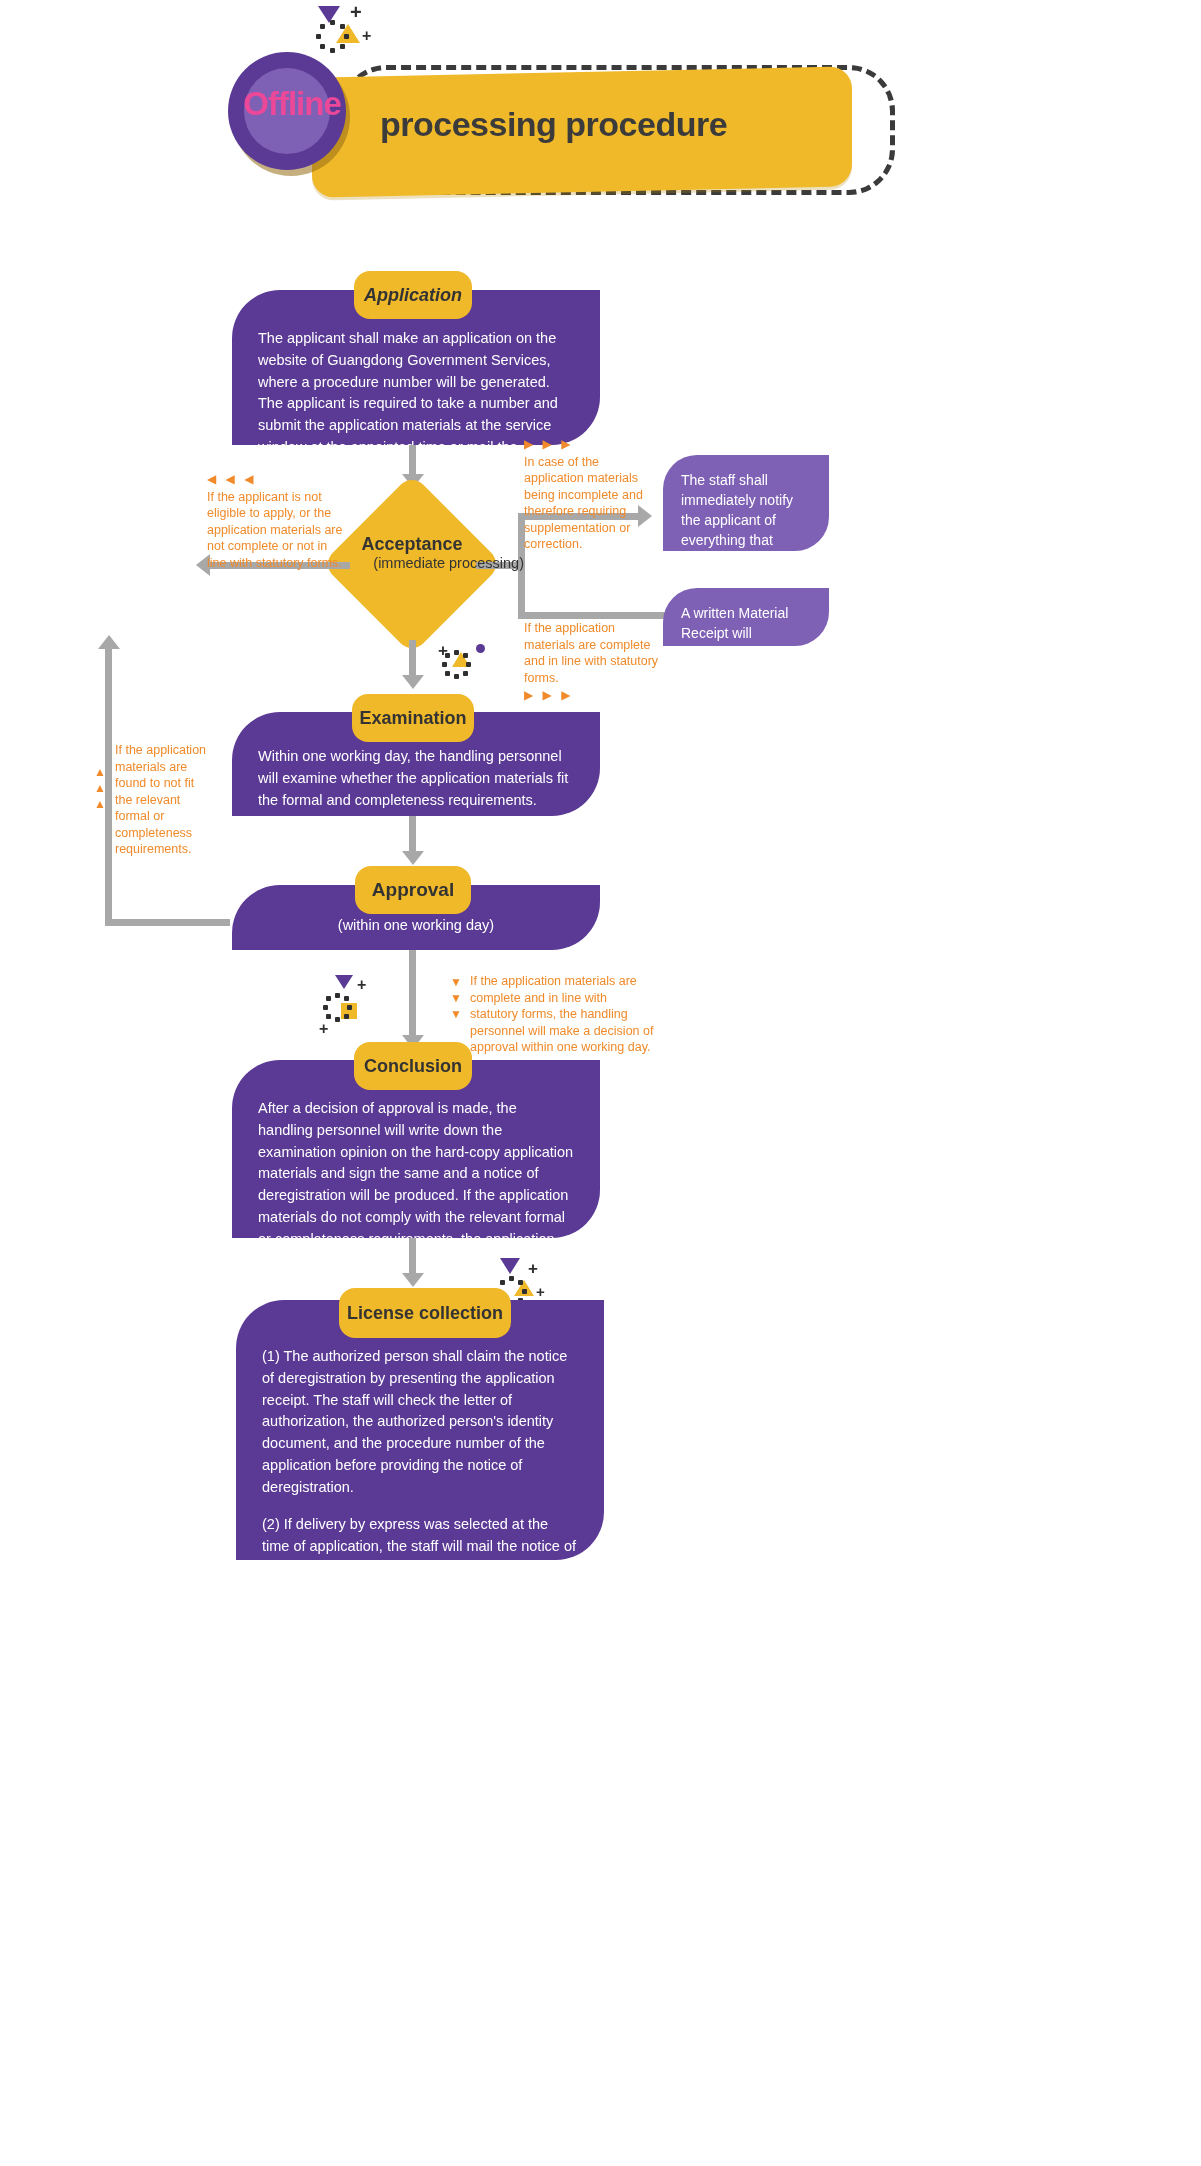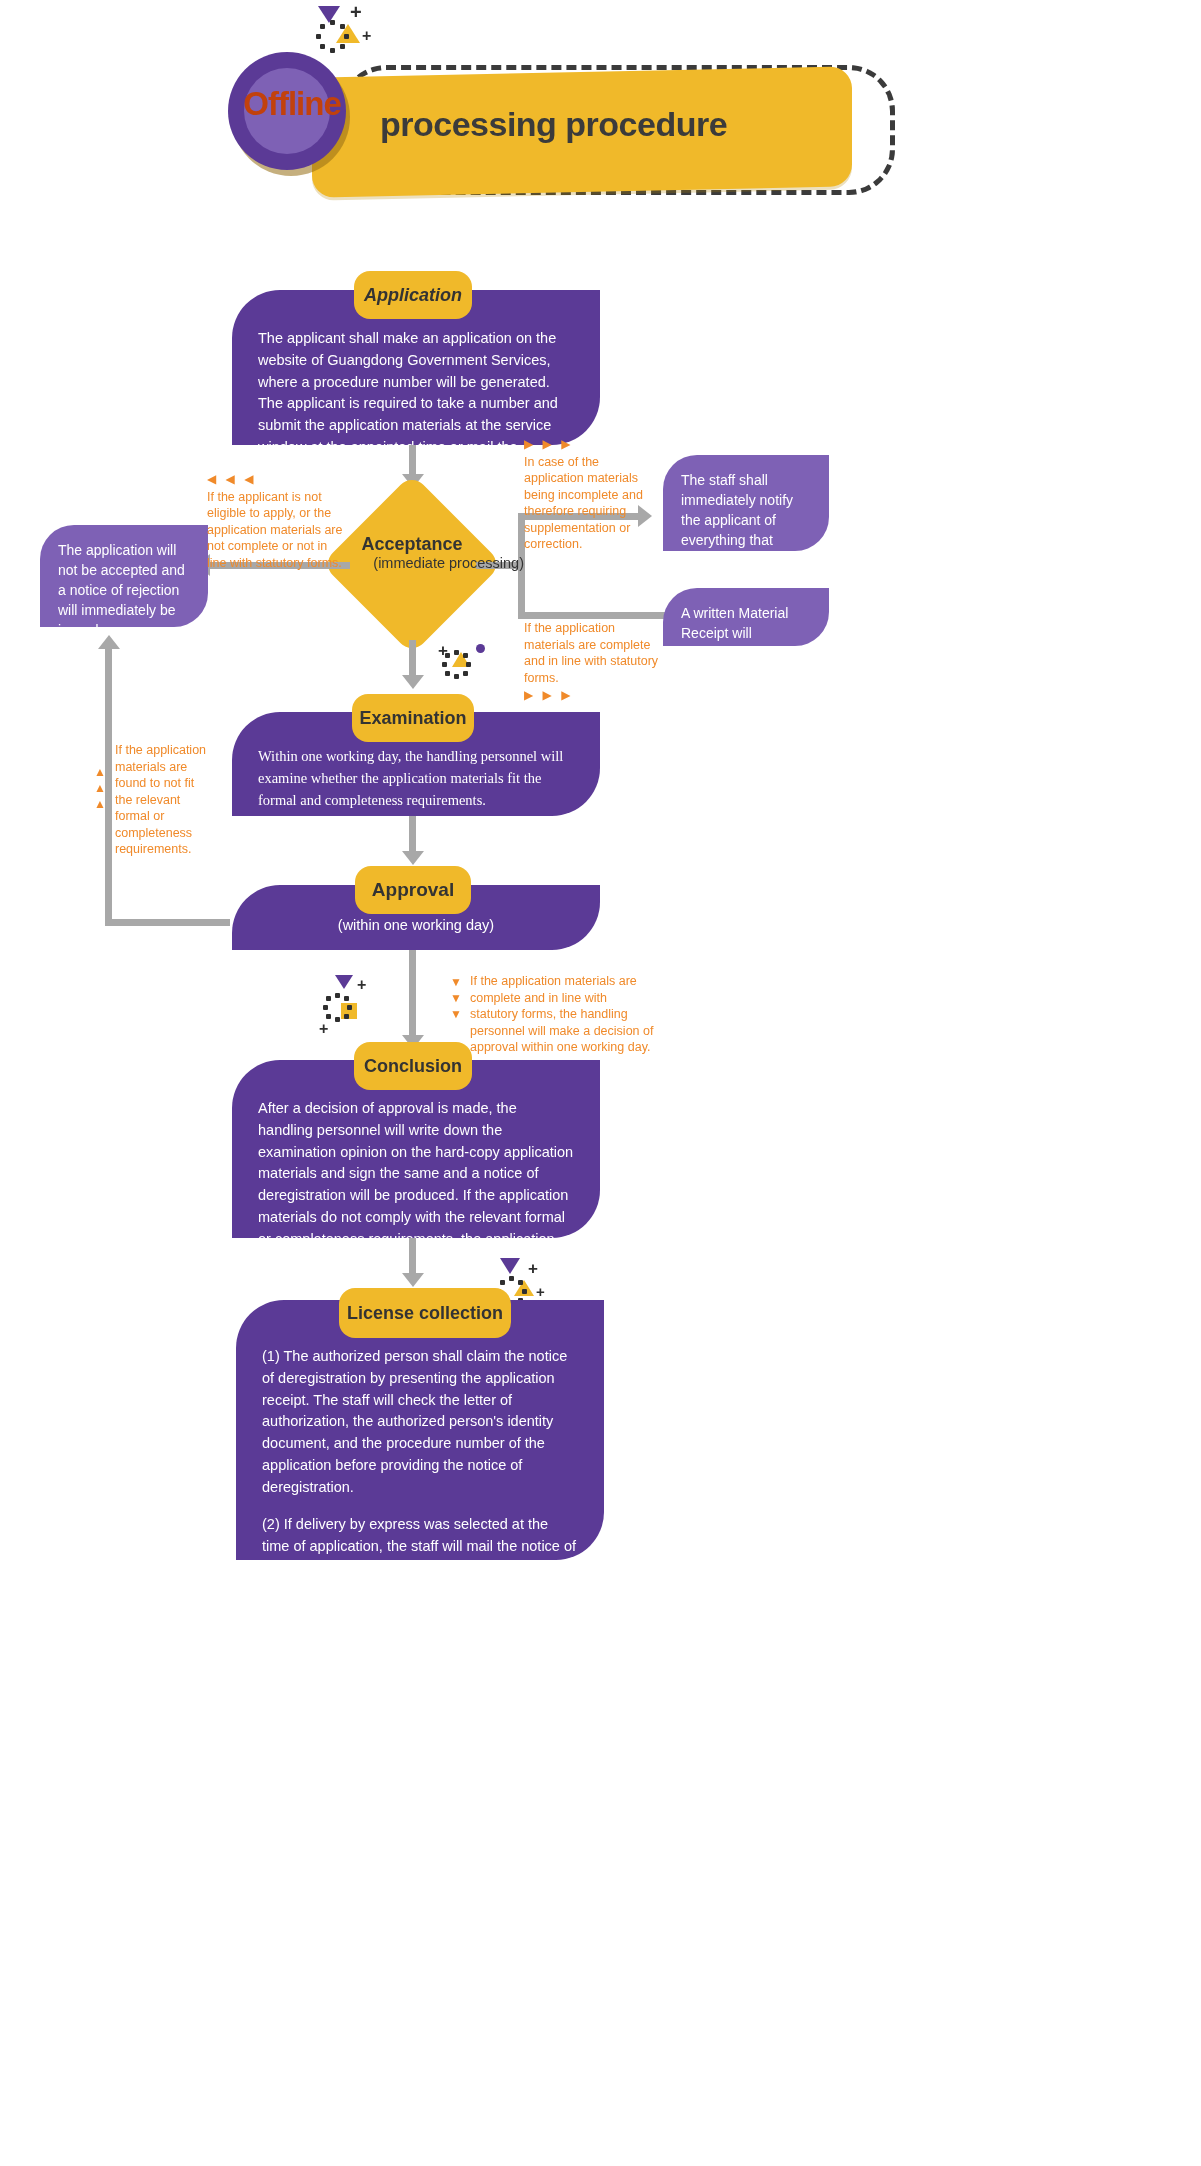--- a/index.html
+++ b/index.html
@@ -35,21 +35,21 @@
     position: absolute; left: -22px; top: 22px; width: 118px; height: 118px;
     background: #5b3a96; border-radius: 50%;
     box-shadow: 4px 6px 0 rgba(150,110,20,.55);
   }
   .hdr-circle-inner {
     position: absolute; left: -6px; top: 38px; width: 86px; height: 86px;
     background: #7e61b5; border-radius: 50%;
   }
   .hdr-offline {
     position: absolute; left: -18px; top: 55px; width: 120px; text-align: center;
-    font-size: 33px; font-weight: bold; color: #c2410c; letter-spacing: -1px;
+    font-size: 33px; font-weight: bold; color: #ec4899; letter-spacing: -1px;
   }
 
   
   .deco { position: absolute; width: 70px; height: 60px; }
   .deco .tri-purple {
     position: absolute; width: 0; height: 0;
     border-left: 11px solid transparent; border-right: 11px solid transparent;
     border-top: 17px solid #5b3a96;
   }
   .deco .tri-yellow {
@@ -203,23 +203,20 @@
 
   <div class="diamond" style="left:348px; top:500px; width:128px; height:128px;"></div>
   <div class="diamond-text" style="left:300px; top:534px; width:224px;">
     <div class="dt-main">Acceptance</div>
     <div class="dt-sub">(immediate processing)</div>
   </div>
 
   <div class="hline" style="left:210px; top:562px; width:140px;"></div>
   <div class="arrow-left" style="left:196px; top:554px;"></div>
 
-  <div class="side-card-left" style="left:40px; top:525px; width:168px; height:102px;">
-    <span>The application will not be accepted and a notice of rejection will immediately be issued.</span>
-  </div>
 
   <div class="note" style="left:207px; top:472px; width:140px;">
     <span class="note-marks">◀ ◀ ◀</span>
     <span>If the applicant is not eligible to apply, or the application materials are not complete or not in line with statutory forms.</span>
   </div>
 
   <div class="hline" style="left:476px; top:562px; width:45px;"></div>
   <div class="vline" style="left:518px; top:513px; height:106px;"></div>
 
   <div class="hline" style="left:518px; top:513px; width:122px;"></div>
@@ -259,21 +256,21 @@
         <i style="left:3px; top:21px;"></i>
       <i style="left:0; top:12px;"></i>
         <i style="left:3px; top:3px;"></i>
     </div>
   </div>
 
   <div class="vline" style="left:409px; top:640px; height:38px;"></div>
   <div class="arrow-down" style="left:402px; top:675px;"></div>
 
   <div class="purple-card main-card" style="left:232px; top:712px; width:368px; height:104px;">
-    <div class="pc-body" style="padding-top:34px;font-family:Liberation Serif, serif;">Within one working day, the handling personnel will examine whether the application materials fit the formal and completeness requirements.</div>
+    <div class="pc-body" style="padding-top:34px;">Within one working day, the handling personnel will examine whether the application materials fit the formal and completeness requirements.</div>
   </div>
   <div class="pill" style="left:352px; top:694px; width:122px; height:48px; font-size:18px;">Examination</div>
 
   <div class="vline" style="left:105px; top:648px; height:277px;"></div>
   <div class="arrow-up" style="left:98px; top:635px;"></div>
   <div class="hline" style="left:105px; top:919px; width:125px;"></div>
 
   <div class="marks-col" style="left:94px; top:765px; letter-spacing:0;">▲<br>▲<br>▲</div>
   <div class="note" style="left:115px; top:742px; width:92px;">
     <span>If the application materials are found to not fit the relevant formal or completeness requirements.</span>

